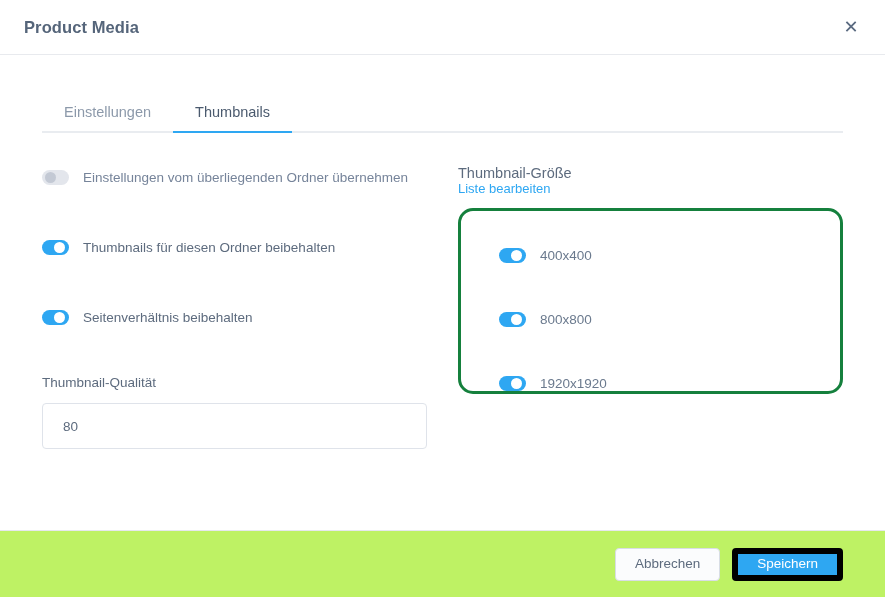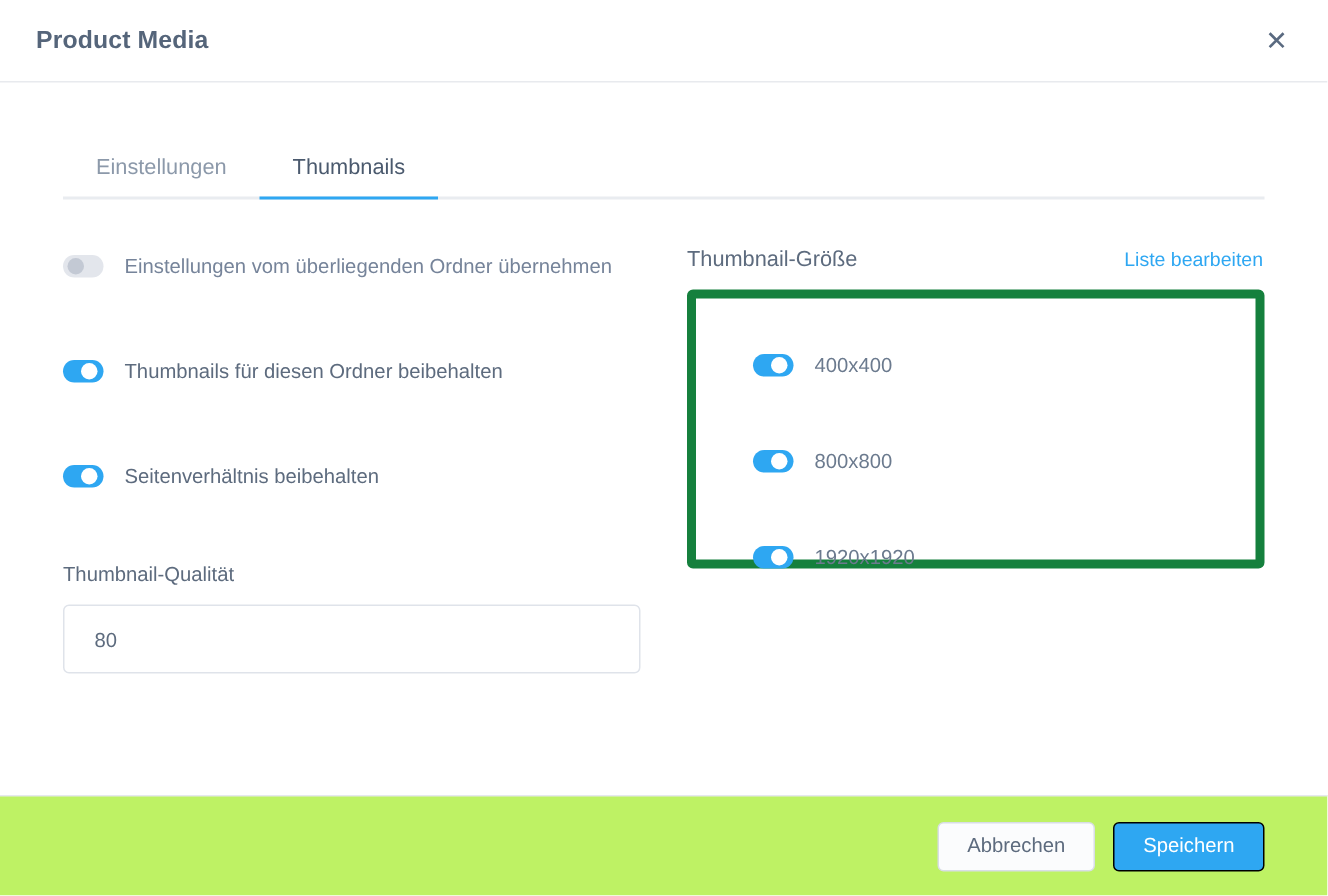--- a/index.html
+++ b/index.html
@@ -181,34 +181,35 @@
     outline: none;
   }
 
   
   .panel-head {
     display: flex;
     align-items: baseline;
     justify-content: space-between;
     margin-bottom: 12px;
     padding-right: 1px;
+    flex-direction: column;
   }
   .panel-title {
     font-size: 14.5px;
     color: #5d6b7e;
   }
   .panel-link {
     font-size: 13px;
     color: #2ea7f2;
     cursor: pointer;
     text-decoration: none;
   }
   .panel-box {
-    border: 6px solid #15803d;
-    border-radius: 4px;
+    border: 3px solid #15803d;
+    border-radius: 15px;
     height: 186px;
     padding: 32px 0 0 38px;
   }
   .panel-box .toggle-row { margin-bottom: 40px; }
   .panel-box .toggle-label { color: #6b7a8e; font-size: 13.5px; }
 
   
   .modal-footer {
     flex: 0 0 67px;
     height: 67px;
@@ -229,21 +230,21 @@
     padding: 0 19px;
     line-height: 1;
   }
   .btn-secondary {
     background: #fbfcfd;
     border: 1px solid #d8dde5;
     color: #5d6b7e;
   }
   .btn-primary {
     background: #2ea7f2;
-    border: 1px solid #000000;
+    border: 6px solid #000000;
     color: #ffffff;
   }
 </style>
 </head>
 <body>
 
 <div class="modal">
 
   <div class="modal-header">
     <span class="modal-title">Product Media</span>

